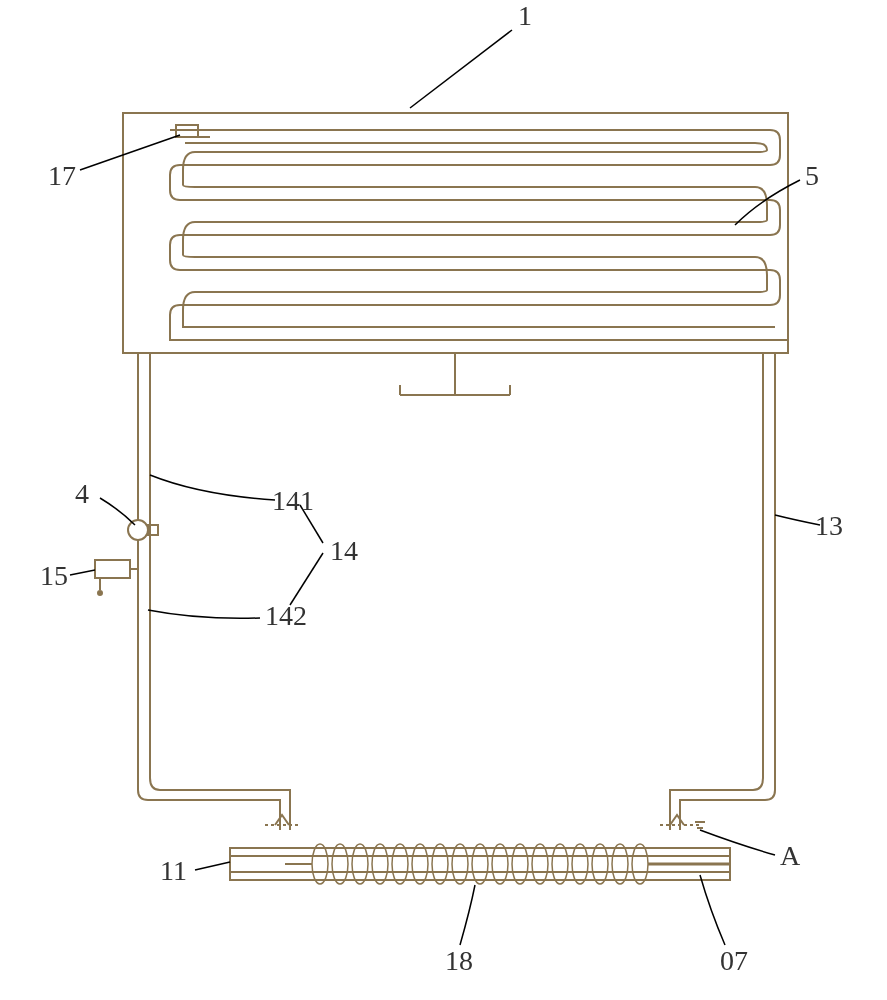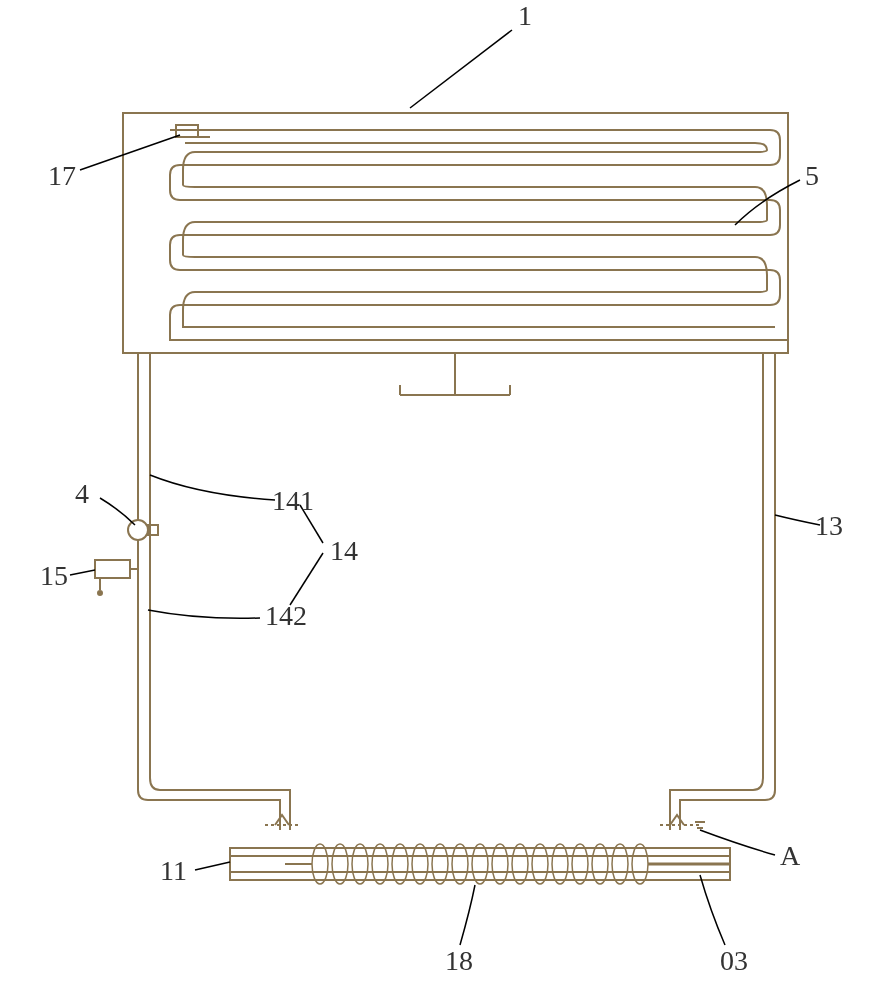--- a/index.html
+++ b/index.html
@@ -124,14 +124,14 @@
 <div class="label" style="left:805px;top:160px">5</div>
 <div class="label" style="left:48px;top:160px">17</div>
 <div class="label" style="left:272px;top:485px">141</div>
 <div class="label" style="left:330px;top:535px">14</div>
 <div class="label" style="left:265px;top:600px">142</div>
 <div class="label" style="left:75px;top:478px">4</div>
 <div class="label" style="left:40px;top:560px">15</div>
 <div class="label" style="left:815px;top:510px">13</div>
 <div class="label" style="left:160px;top:855px">11</div>
 <div class="label" style="left:445px;top:945px">18</div>
-<div class="label" style="left:720px;top:945px">03</div>
+<div class="label" style="left:720px;top:945px">07</div>
 <div class="label" style="left:780px;top:840px">A</div>
 
 </body></html>

